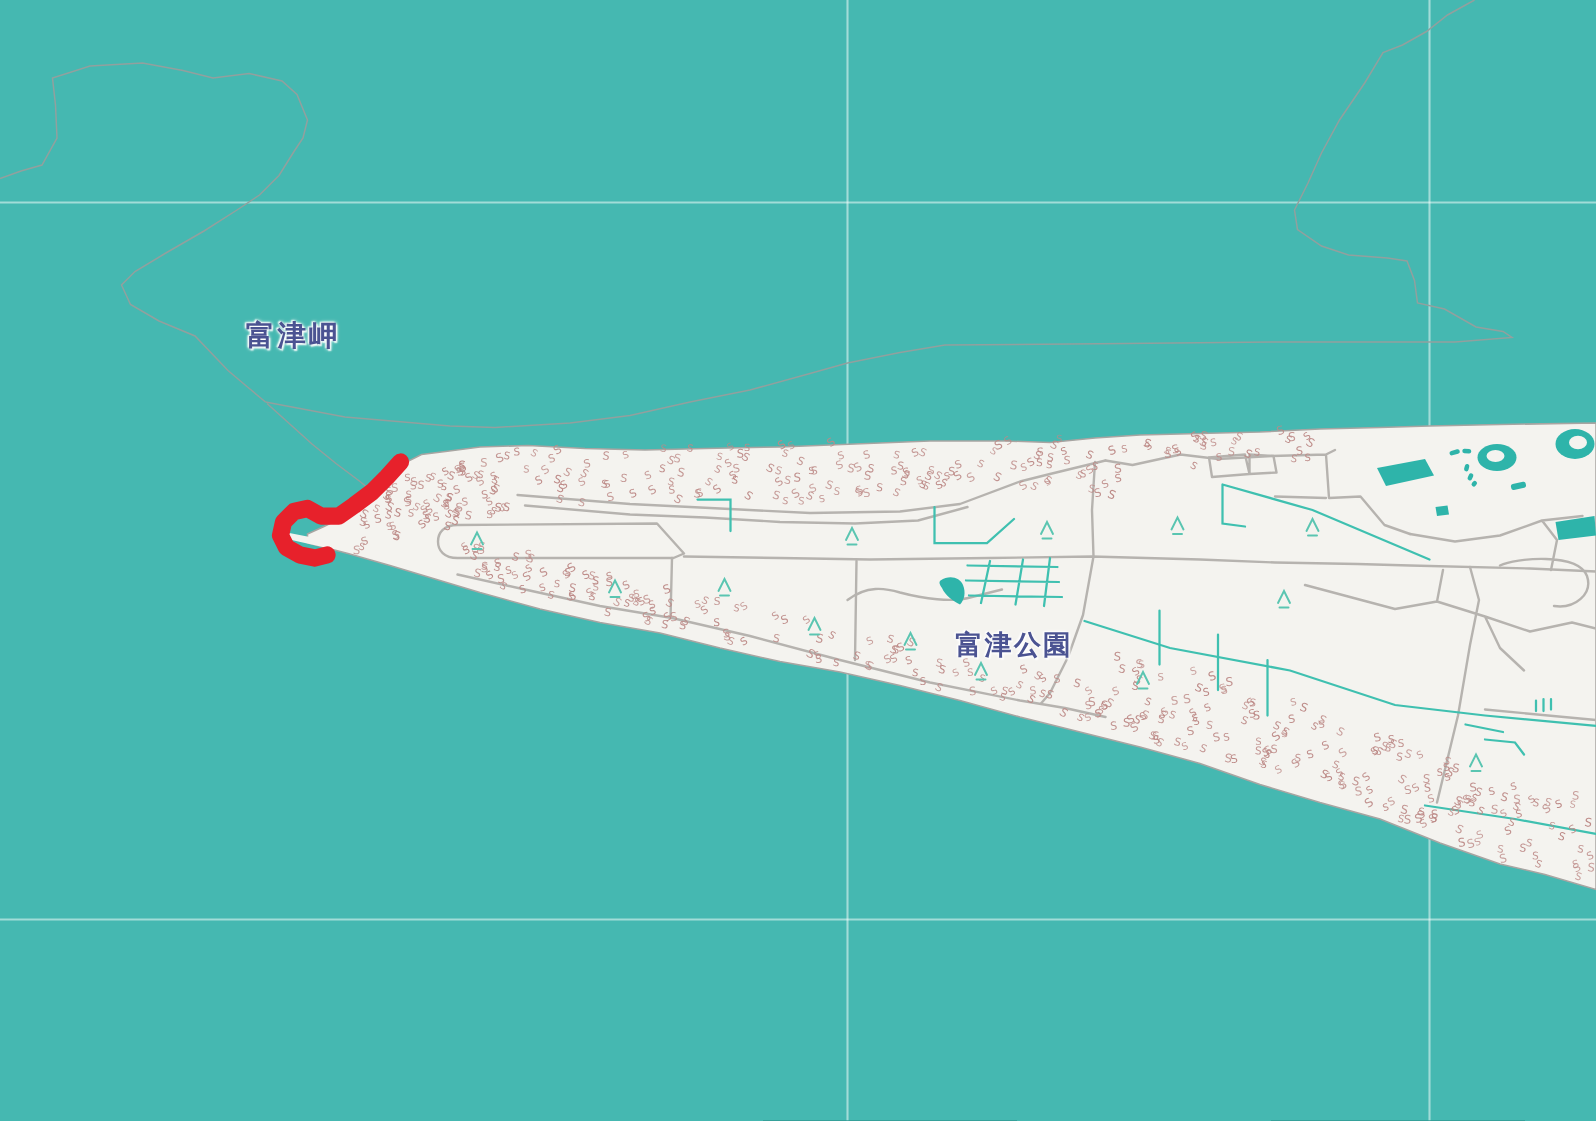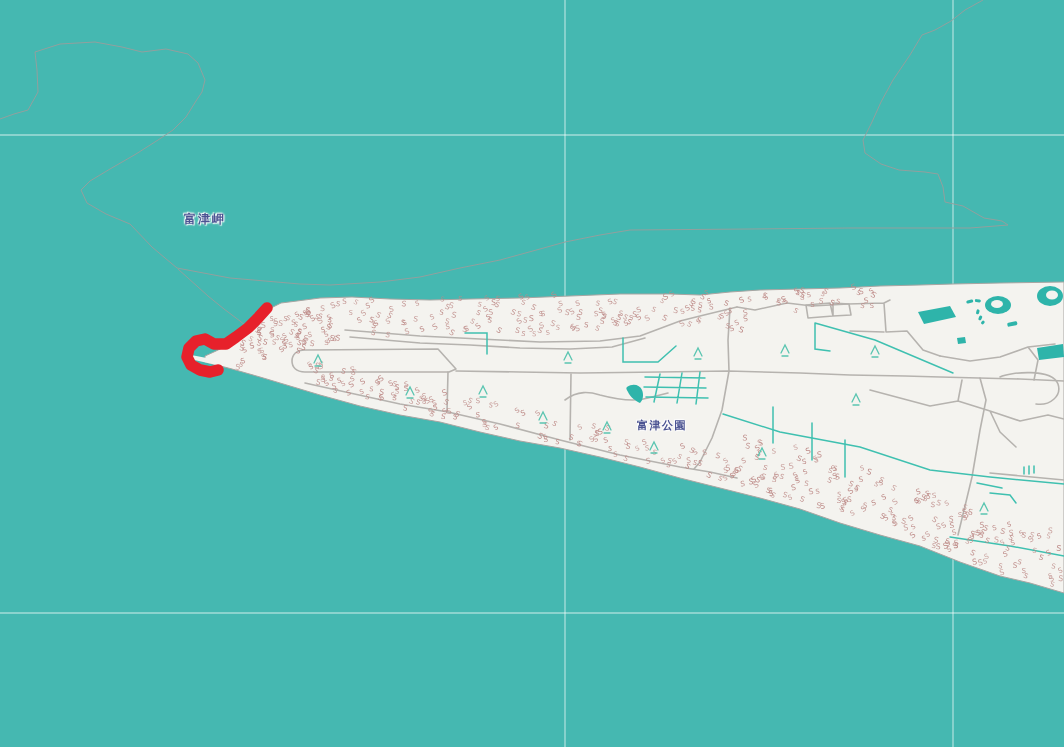--- a/index.html
+++ b/index.html
@@ -1,22 +1,22 @@
 <!DOCTYPE html>
 <html><head>
 <meta charset="utf-8">
 <style>
   html,body{margin:0;padding:0;background:#2a8f89;}
   #viewport{position:relative;width:1064px;height:747px;overflow:hidden;
     font-family:"DejaVu Sans","Liberation Sans",sans-serif;}
   #viewport svg{position:absolute;left:0;top:0;}
   .place-label{position:absolute;font-weight:bold;color:#4b5392;white-space:nowrap;
     text-shadow:0 0 2px rgba(255,255,255,.95),0 0 3px rgba(255,255,255,.85),1px 1px 1px rgba(255,255,255,.9),-1px -1px 1px rgba(255,255,255,.9);}
-  #label-cape{left:184px;top:211px;font-size:12px;letter-spacing:2px;}
-  #label-park{left:637px;top:418px;font-size:11px;letter-spacing:1.5px;}
+  #label-cape{left:164px;top:211px;font-size:19px;letter-spacing:2px;}
+  #label-park{left:637px;top:418px;font-size:18px;letter-spacing:1.5px;}
 </style>
 </head>
 <body>
 
 <div id="viewport">
   <svg width="1064" height="747" viewBox="0 0 1064 747">
 
     <rect id="sea" x="0" y="0" width="1064" height="747" fill="#45b8b1"></rect>
 
     <g id="graticule" stroke-width="1.4" fill="none">

